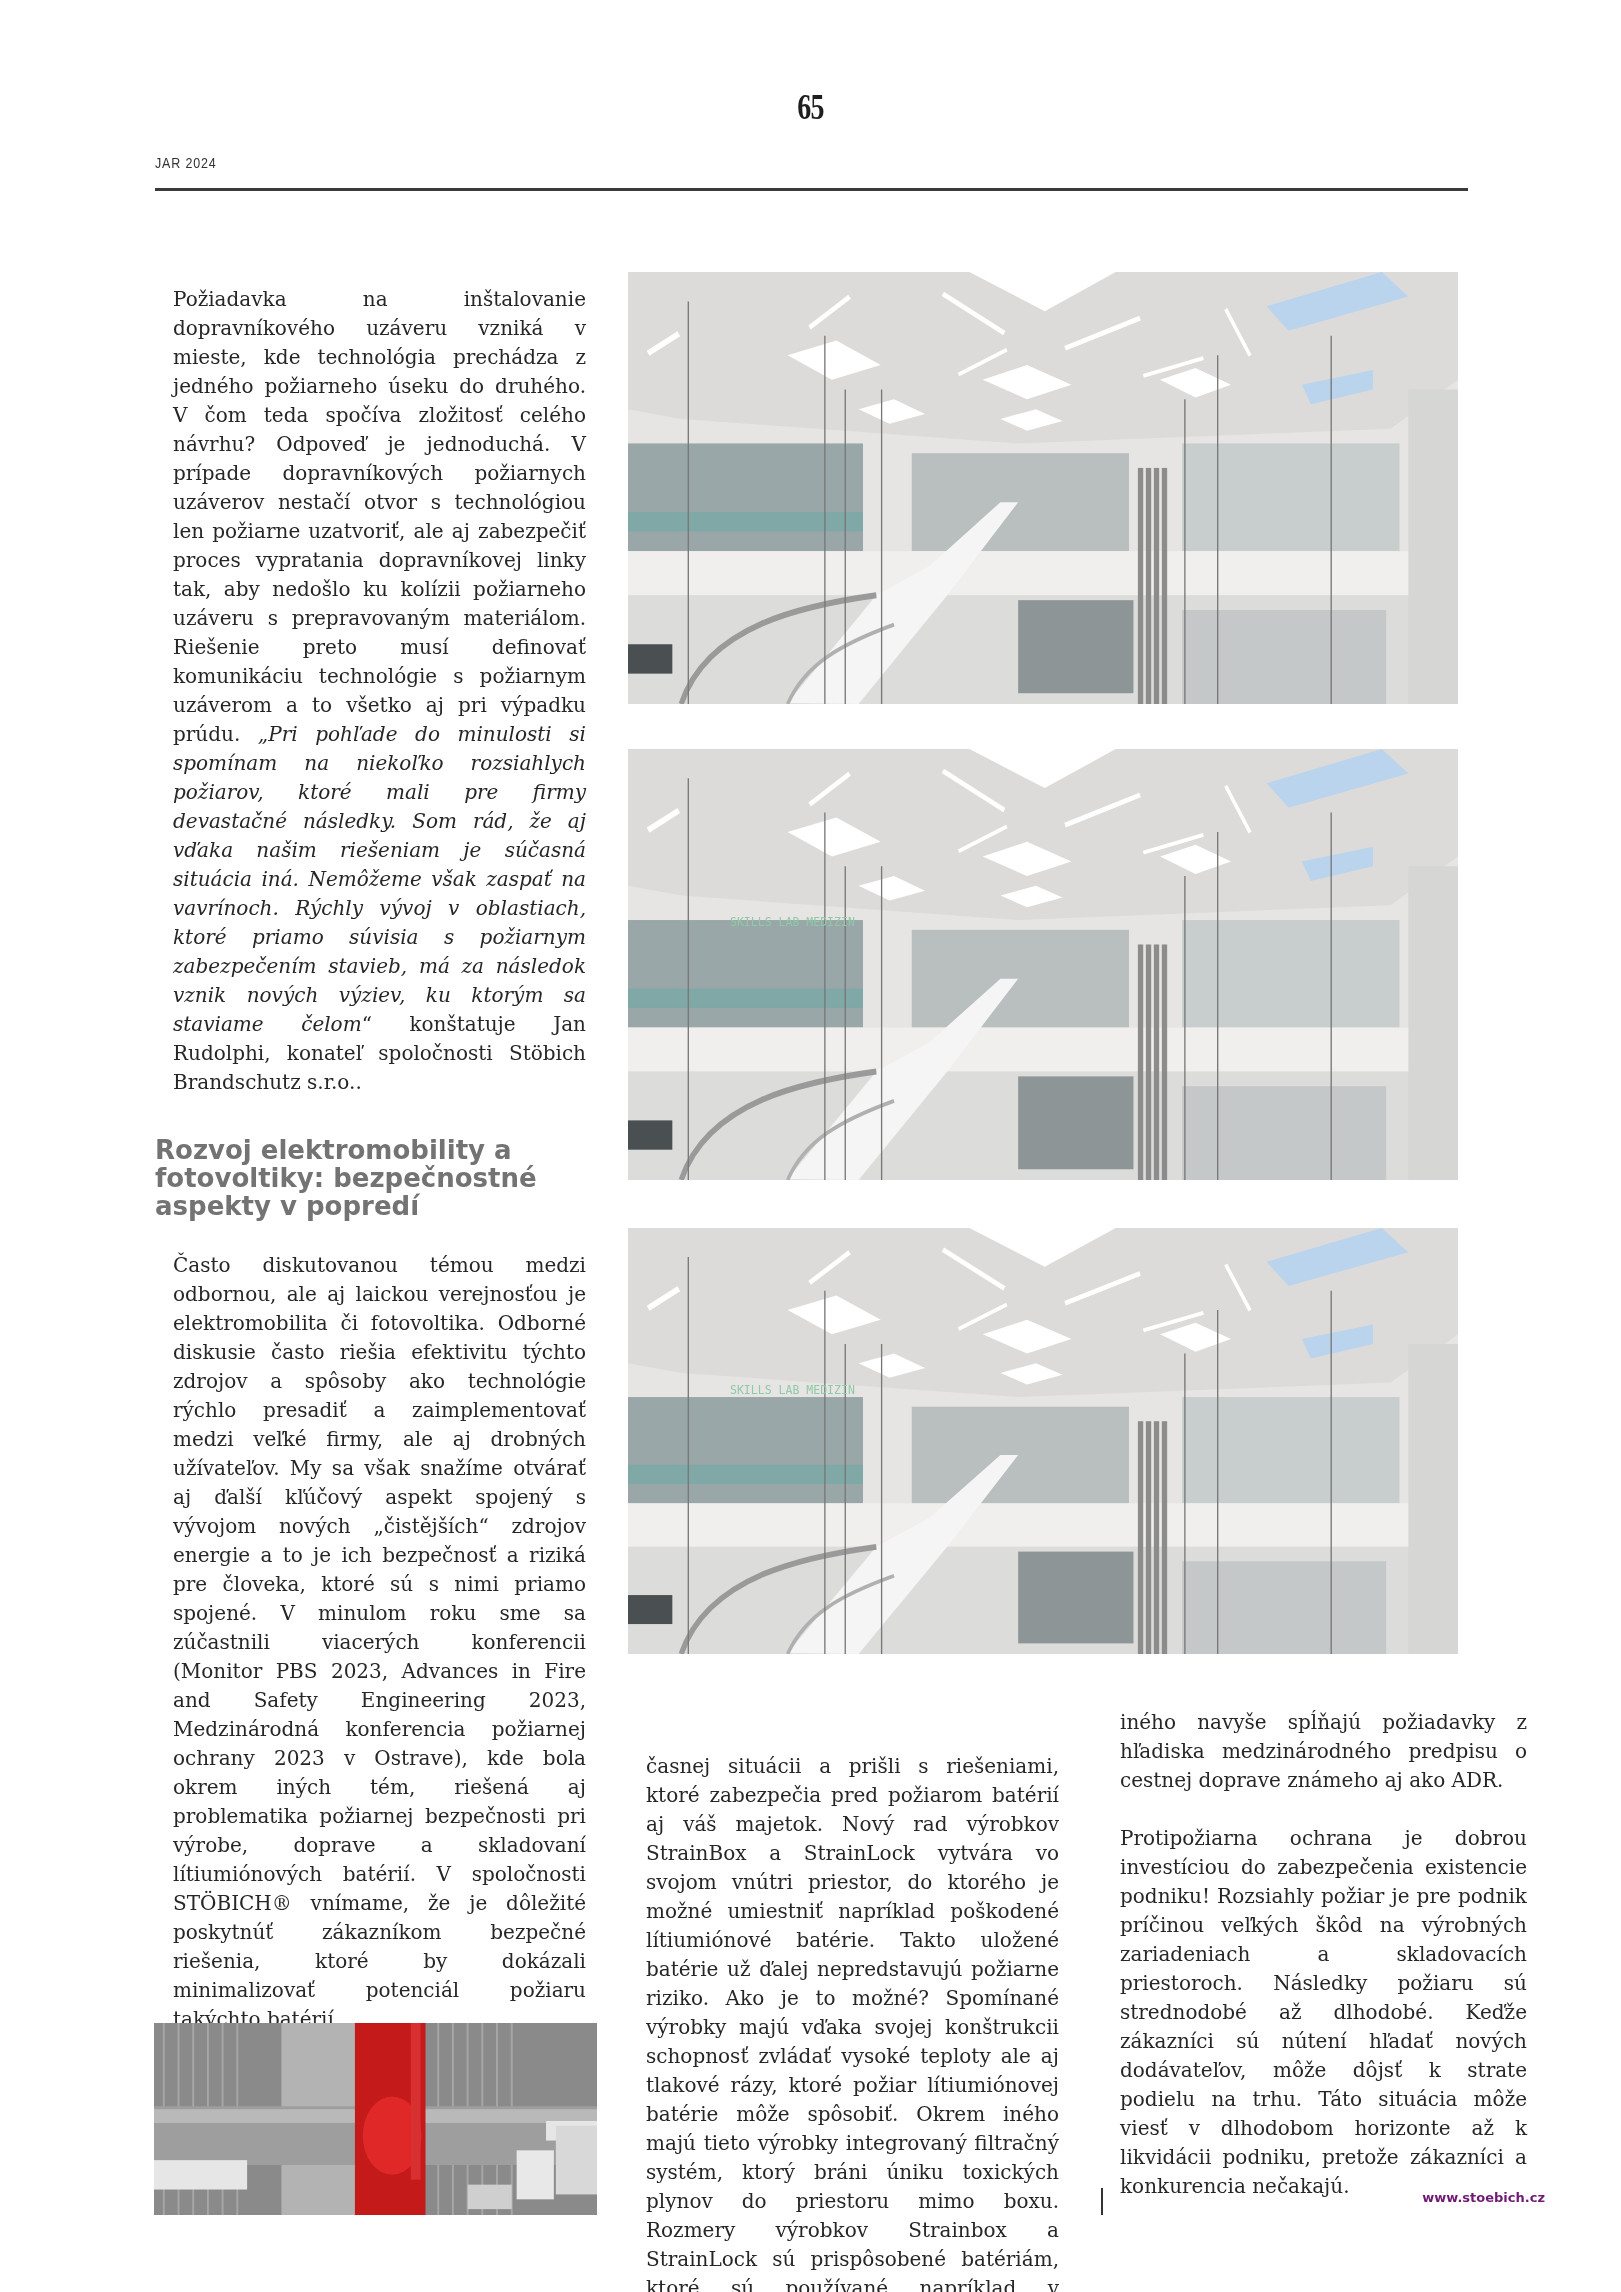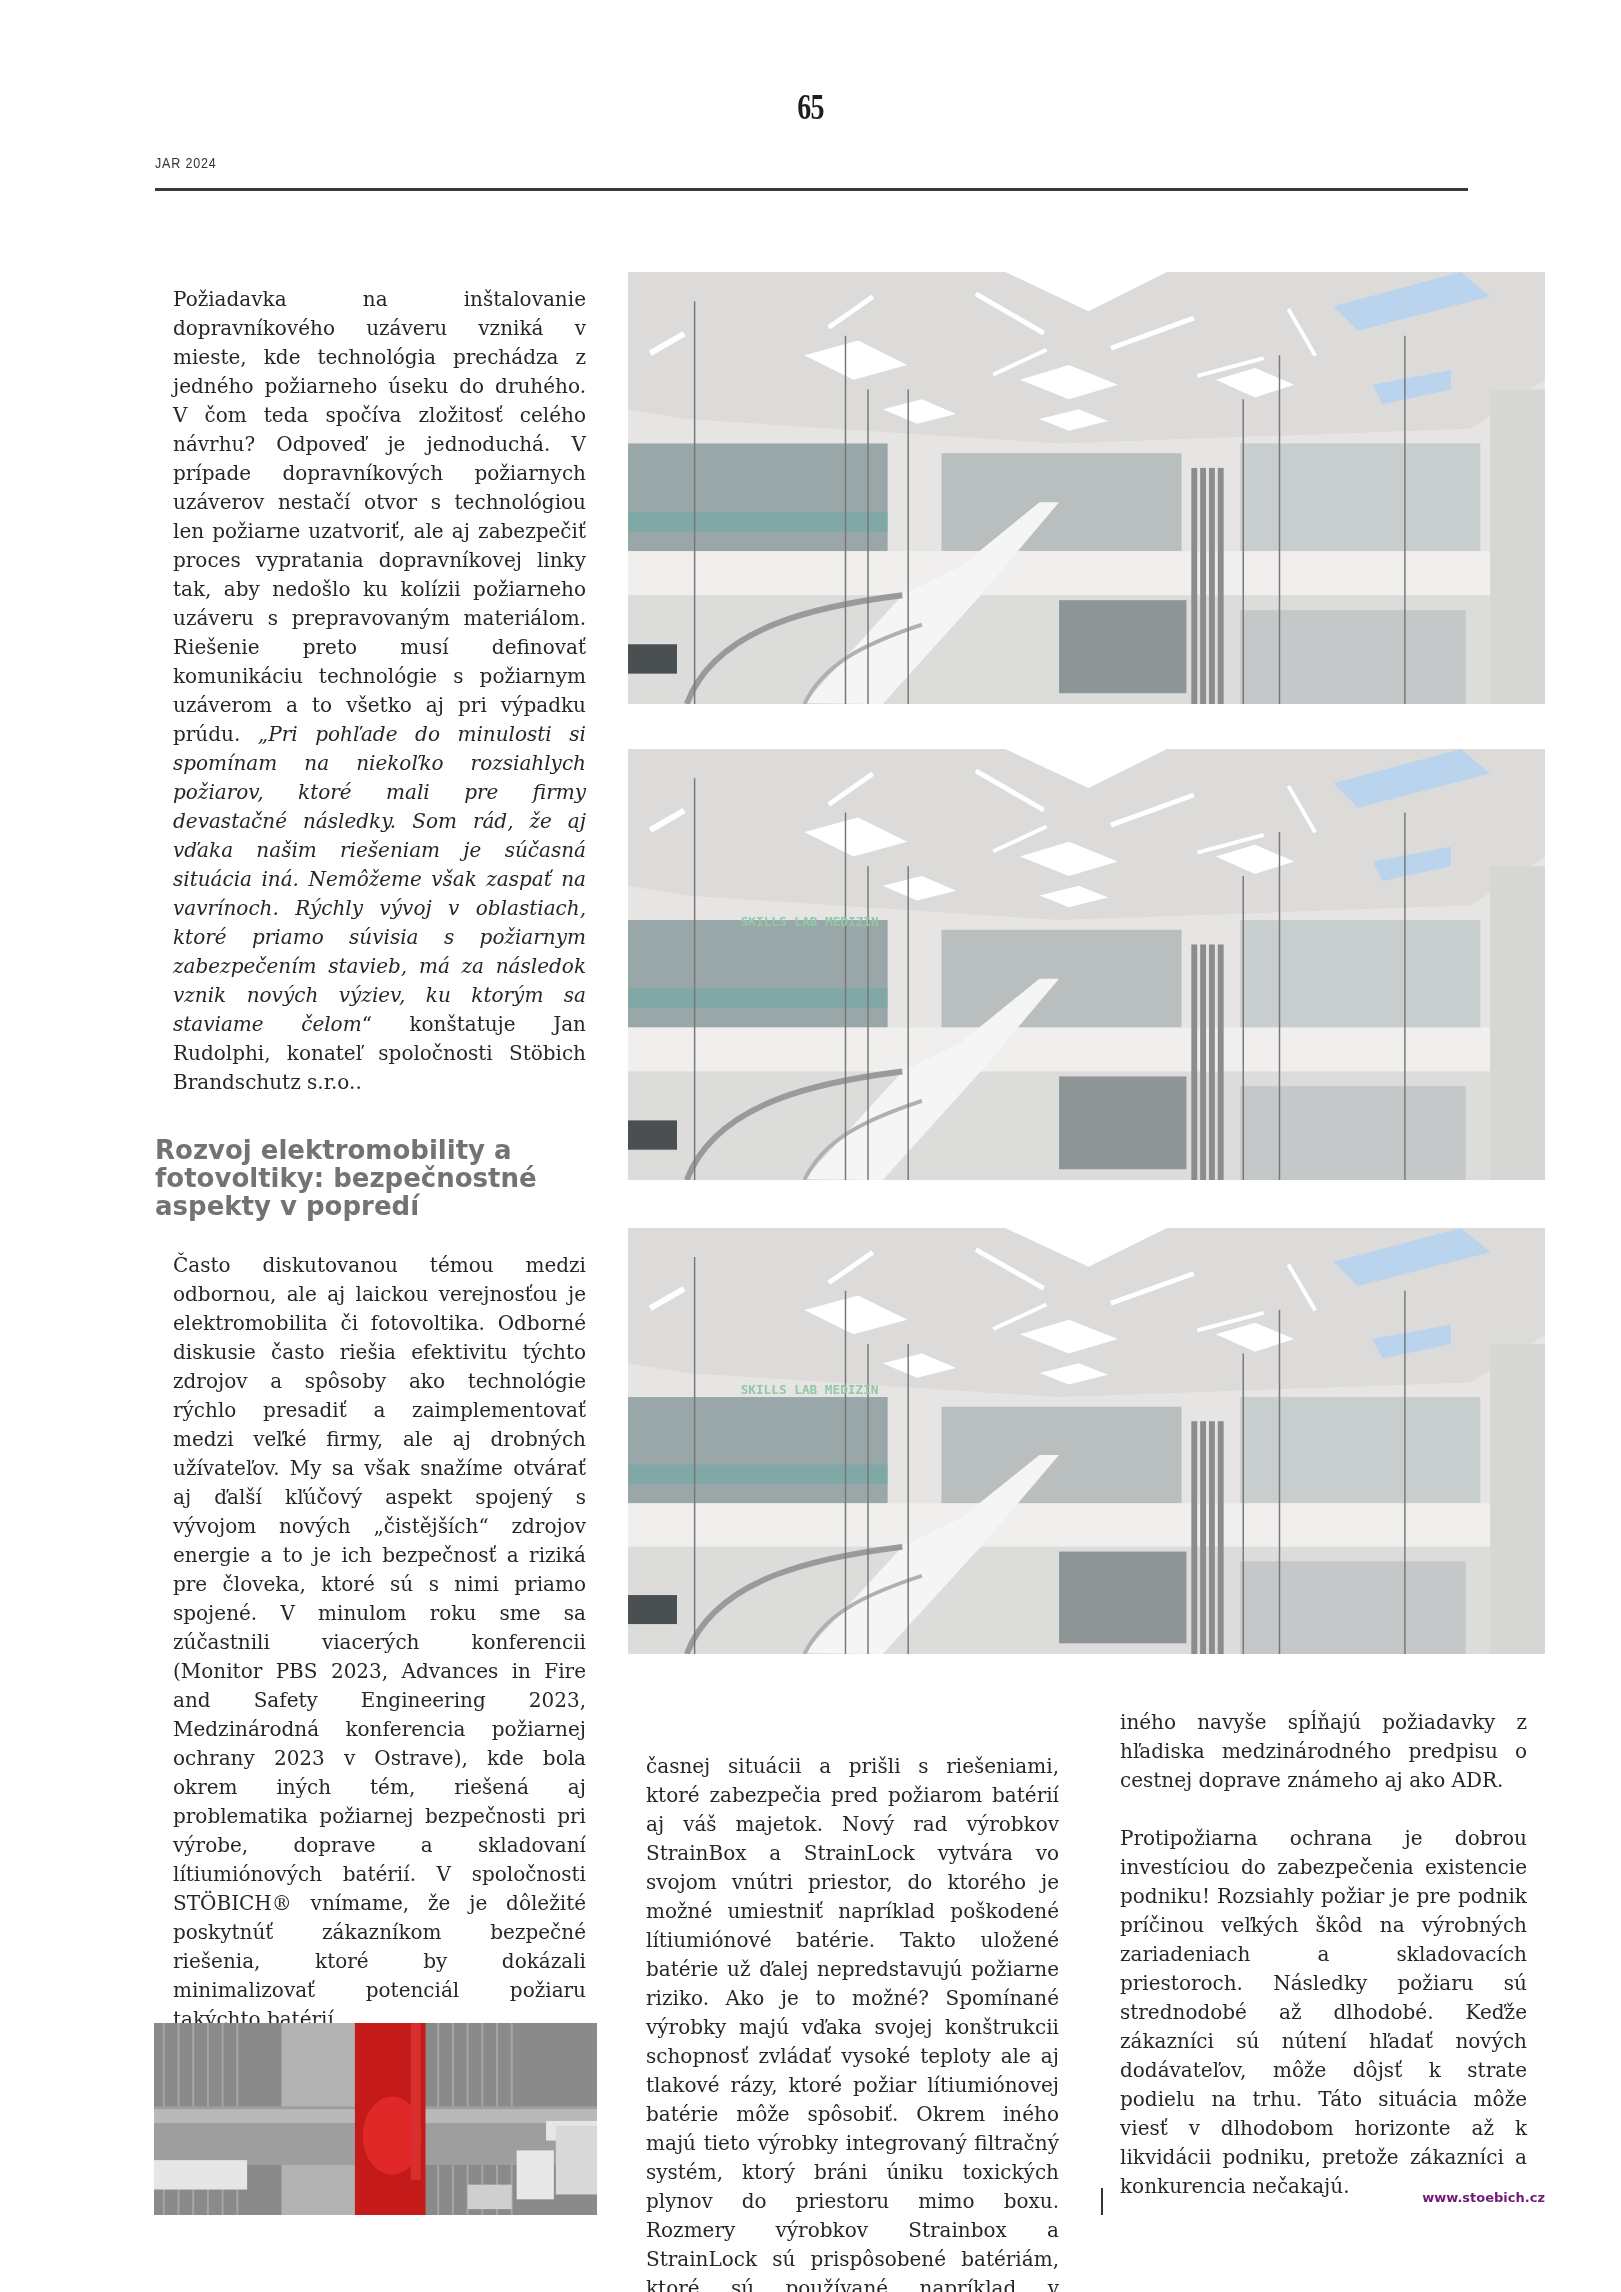--- a/index.html
+++ b/index.html
@@ -16,21 +16,21 @@
          hyphens: manual; color: #262626; }
   .col p { margin: 18px; }
   .col p + p { margin-top: 29px; }
   .col1 { left: 155px; top: 267px; width: 449px; }
   .col2 { left: 628px; top: 1734px; width: 449px; }
   .col3 { left: 1102px; top: 1690px; width: 443px; }
   em { font-style: italic; }
   .heading { font-family: "DejaVu Sans", "Liberation Sans", sans-serif; font-weight: bold;
              color: #737373; font-size: 26px; line-height: 28px; text-align: left; margin: 39px 0 31px 0; }
 
-  .photo { position: absolute; left: 628px; width: 917px; overflow: hidden; background: #e9e8e6; font-weight: bold; }
+  .photo { position: absolute; left: 628px; width: 830px; overflow: hidden; background: #e9e8e6; }
   .photo1 { top: 272px; height: 432px; }
   .photo2 { top: 749px; height: 431px; }
   .photo3 { top: 1228px; height: 426px; }
   .photo svg { width: 100%; height: 100%; display: block; }
 
   .pipe-photo { position: absolute; left: 154px; top: 2023px; width: 443px; height: 192px; overflow: hidden; background: #7c7c7c; }
   .pipe-photo svg { width: 100%; height: 100%; display: block; }
 
   .footer-bar { position: absolute; left: 1101px; top: 2188px; width: 2px; height: 27.4px; background: #333; }
   .footer-url { position: absolute; right: 76px; top: 2190px; font-family: "DejaVu Sans", "Liberation Sans", sans-serif;

